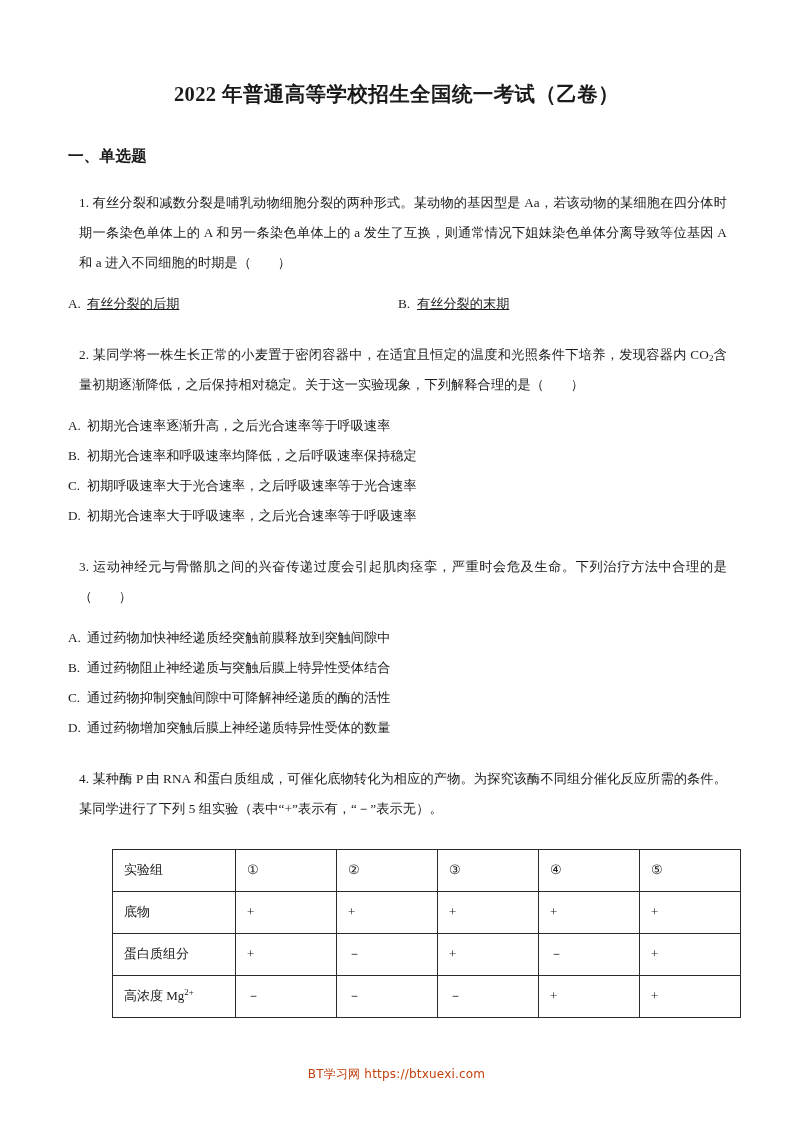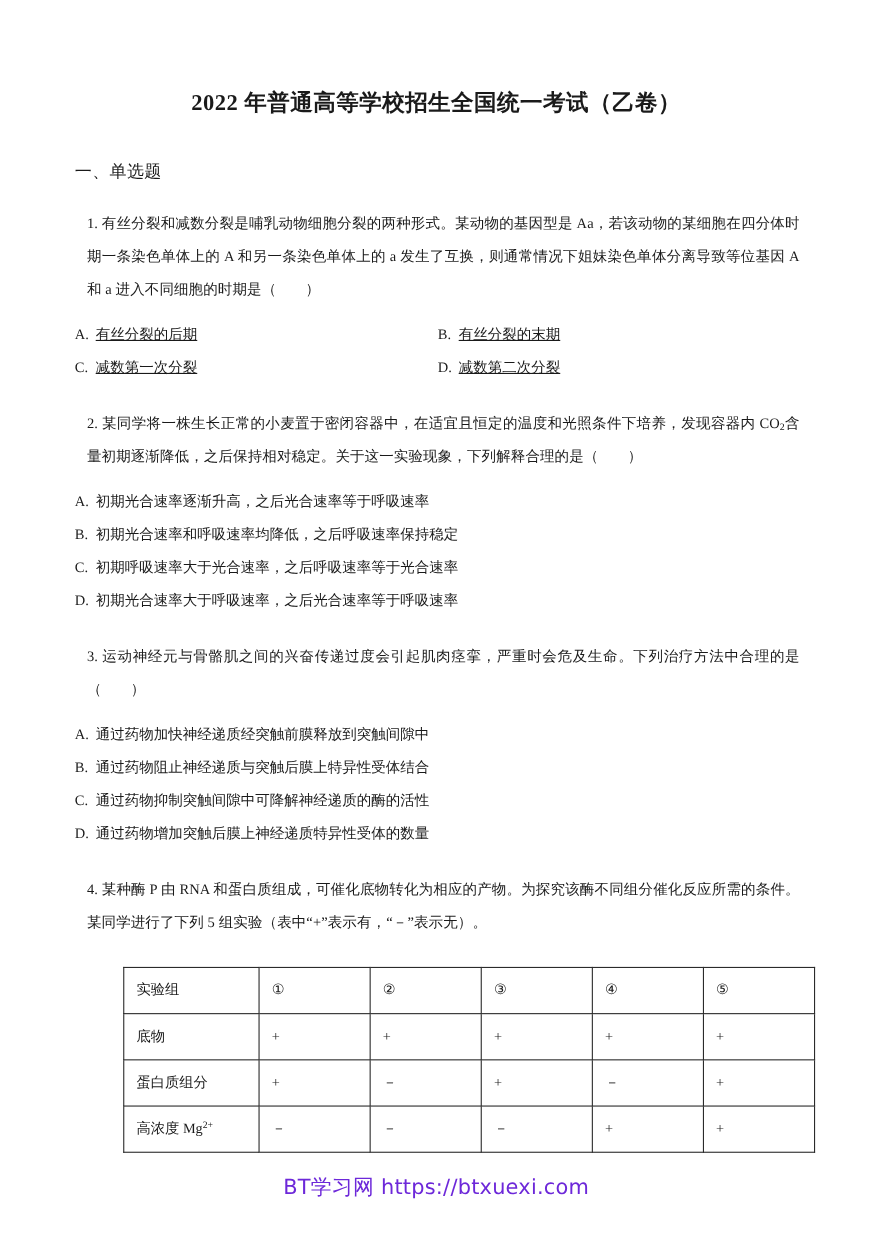--- a/index.html
+++ b/index.html
@@ -36,21 +36,21 @@
     font-size: 17.5px;
     font-weight: bold;
     margin: 0;
     padding-top: 13px;
     letter-spacing: 0.5px;
   }
 
   
   .section-heading {
     font-size: 15.5px;
-    font-weight: normal;
+    font-weight: bold;
     margin: 0;
     padding: 22px 0 0 68px;
     letter-spacing: 0.3px;
   }
 
   
   .content {
     padding: 0 55px 0 68px;
   }
   .q-stem {
@@ -112,22 +112,22 @@
   table.exp-table td.val-cell  { width: 89px; }
 
   
   .footer-mark {
     position: absolute;
     left: 0;
     right: 0;
     top: 1066px;
     text-align: center;
     font-family: "DejaVu Sans", "Liberation Sans", sans-serif;
-    font-size: 19px;
-    color: #6d28d9;
+    font-size: 12px;
+    color: #c2410c;
     letter-spacing: 0.2px;
   }
 </style>
 </head>
 <body>
 
 <div class="page">
 
   <h1 class="doc-title">2022 年普通高等学校招生全国统一考试（乙卷）</h1>
 
@@ -137,28 +137,20 @@
 
     <p class="q-stem">1. 有丝分裂和减数分裂是哺乳动物细胞分裂的两种形式。某动物的基因型是 Aa，若该动物的某细胞在四分体时期一条染色单体上的 A 和另一条染色单体上的 a 发生了互换，则通常情况下姐妹染色单体分离导致等位基因 A 和 a 进入不同细胞的时期是（　　）</p>
     <div class="opt-row">
       <div class="opt-col left">
         <span class="opt-label">A.</span><span>有丝分裂的后期</span>
       </div>
       <div class="opt-col right">
         <span class="opt-label">B.</span><span>有丝分裂的末期</span>
       </div>
     </div>
-    <div class="opt-row">
-      <div class="opt-col left">
-        <span class="opt-label">C.</span><span>减数第一次分裂</span>
-      </div>
-      <div class="opt-col right">
-        <span class="opt-label">D.</span><span>减数第二次分裂</span>
-      </div>
-    </div>
 
     <p class="q-stem"><span>2. 某同学将一株生长正常的小麦置于密闭容器中，在适宜且恒定的温度和光照条件下培养，发现容器内 CO</span><sub>2</sub><span>含量初期逐渐降低，之后保持相对稳定。关于这一实验现象，下列解释合理的是（　　）</span></p>
     <div class="opt-single">
       <span class="opt-label">A.</span><span>初期光合速率逐渐升高，之后光合速率等于呼吸速率</span>
     </div>
     <div class="opt-single">
       <span class="opt-label">B.</span><span>初期光合速率和呼吸速率均降低，之后呼吸速率保持稳定</span>
     </div>
     <div class="opt-single">
       <span class="opt-label">C.</span><span>初期呼吸速率大于光合速率，之后呼吸速率等于光合速率</span>

